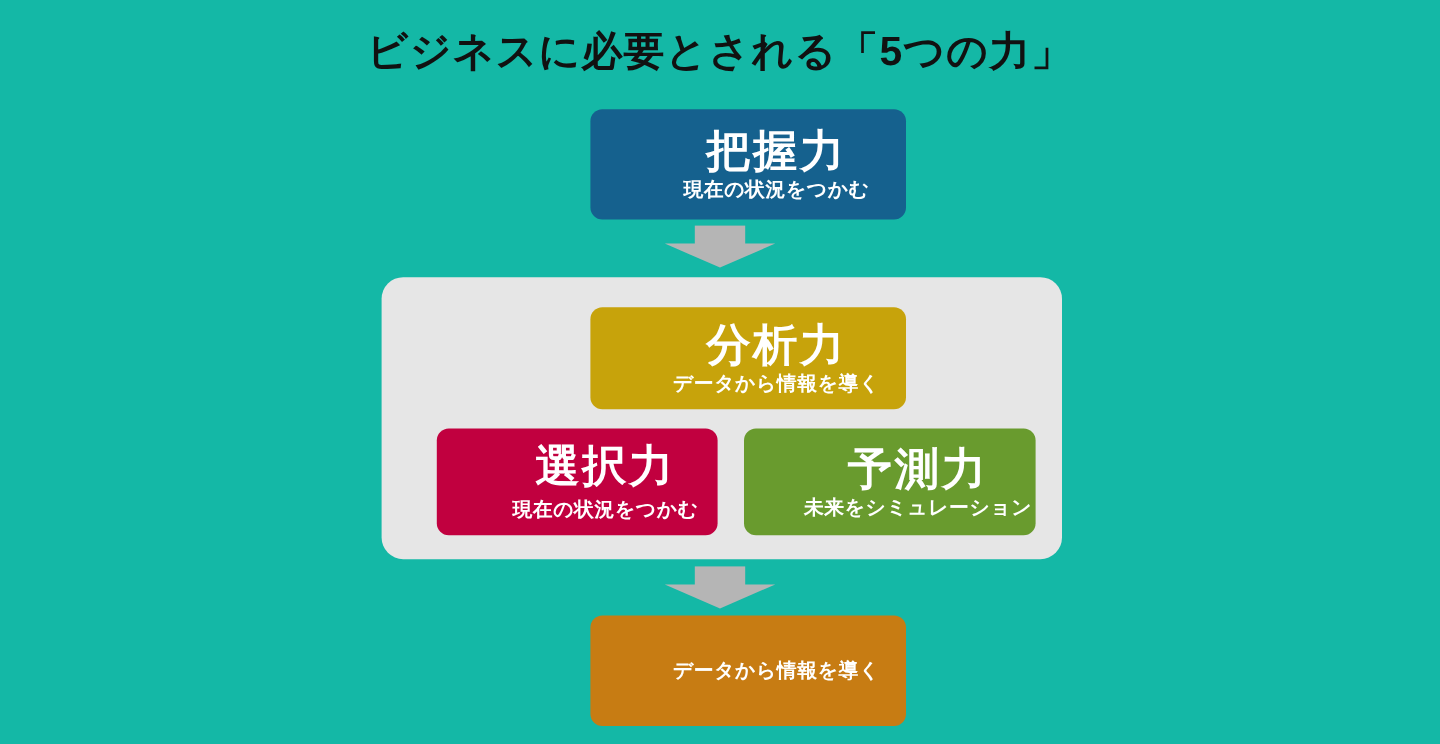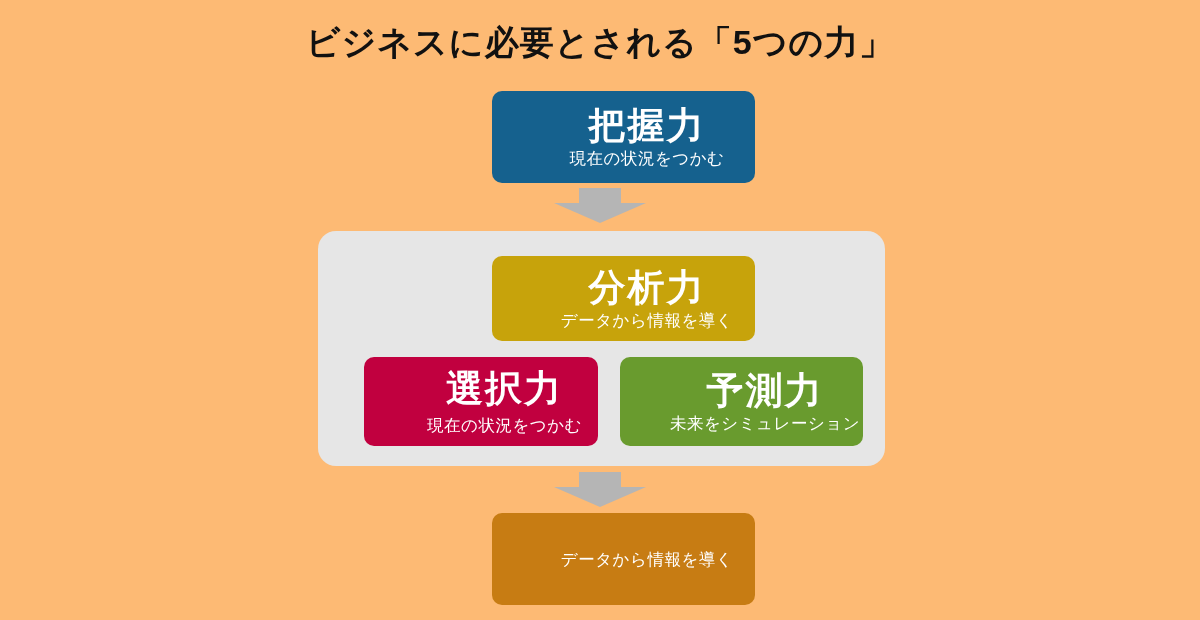--- a/index.html
+++ b/index.html
@@ -5,21 +5,21 @@
   html, body {
     margin: 0;
     padding: 0;
     background: #ffffff;
     font-family: "Liberation Sans", "DejaVu Sans", sans-serif;
   }
   .canvas {
     position: relative;
     width: 1200px;
     height: 620px;
-    background: #fdba74;
+    background: #14b8a6;
     overflow: hidden;
   }
   .main-title {
     position: absolute;
     top: 20px;
     left: 0;
     width: 100%;
     margin: 0;
     text-align: center;
     font-size: 34px;
@@ -49,21 +49,21 @@
     padding-left: 47px;
   }
   .box-title {
     font-size: 37px;
     font-weight: 800;
     line-height: 1;
     letter-spacing: 2px;
   }
   .box-sub {
     font-size: 16.5px;
-    font-weight: 400;
+    font-weight: 700;
     line-height: 1;
     letter-spacing: 0.5px;
     text-align: right;
   }
   .box-grasp      { left: 492px; top:  91px; width: 216px; height: 92px; }
   .box-analysis   { left: 492px; top: 256px; width: 216px; height: 85px; }
   .box-selection  { left: 364px; top: 357px; width: 187px; height: 89px; gap: 10px; }
   .box-prediction { left: 620px; top: 357px; width: 196px; height: 89px; }
   .box-expression { left: 492px; top: 513px; width: 216px; height: 92px; }
   .arrow {

